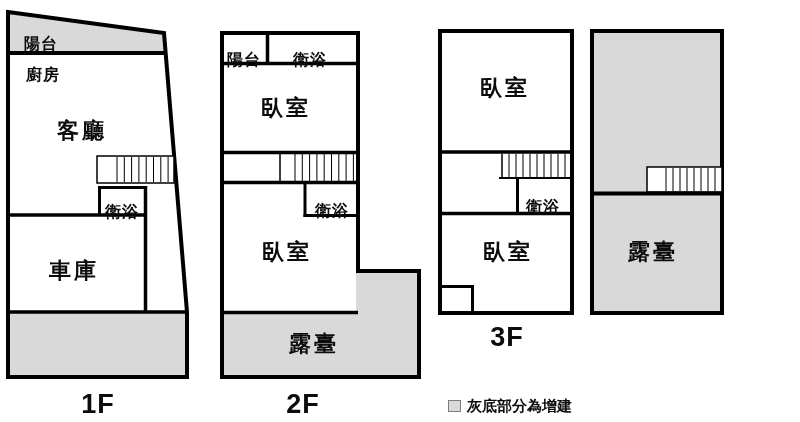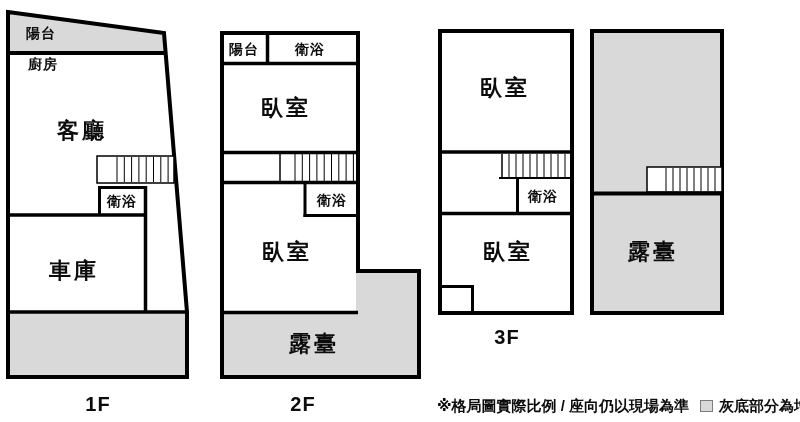--- a/index.html
+++ b/index.html
@@ -8,23 +8,23 @@
     font-family:"Liberation Sans","DejaVu Sans",sans-serif; overflow:hidden;
   }
   .canvas svg { position:absolute; left:0; top:0; }
   .g  { fill:var(--gray,#d9d9d9); }
   .w  { stroke:var(--wall,#000); fill:none; stroke-linecap:butt; }
   .wf { stroke:var(--wall,#000); fill:#ffffff; }
   .lbl {
     position:absolute; transform:translate(-50%,-50%);
     color:#0c0c0c; font-weight:700; white-space:nowrap; line-height:1;
   }
-  .sm    { font-size:14px; letter-spacing:1px; }
+  .sm    { font-size:16px; letter-spacing:1px;margin-top:11px; }
   .lg    { font-size:22px; letter-spacing:3px; }
-  .floor { font-size:20px; letter-spacing:1px; }
+  .floor { font-size:27px; letter-spacing:1px; }
   .footer {
     position:absolute; left:437px; top:397px; height:18px;
     display:flex; align-items:center;
     font-size:15px; font-weight:700; color:#0c0c0c; white-space:nowrap;
   }
   .swatch {
     display:inline-block; width:13px; height:12px; margin:0 6px 0 11px;
     background:var(--gray,#d9d9d9); border:1.5px solid #7d7d7d; box-sizing:border-box;
   }
 </style>
@@ -106,18 +106,17 @@
   <div class="lbl floor" style="left:303px;top:404px">2F</div>
 
   <div class="lbl lg" style="left:505px;top:88px">臥室</div>
   <div class="lbl sm" style="left:543px;top:196px">衛浴</div>
   <div class="lbl lg" style="left:508px;top:252px">臥室</div>
   <div class="lbl floor" style="left:507px;top:337px">3F</div>
 
   <div class="lbl lg" style="left:653px;top:252px">露臺</div>
 
   <div class="footer">
-    <span>※格局圖實際比例 / 座向仍以現場為準</span>
     <span class="swatch"></span>
     <span>灰底部分為增建</span>
   </div>
 
 </div>
 
 </body></html>

